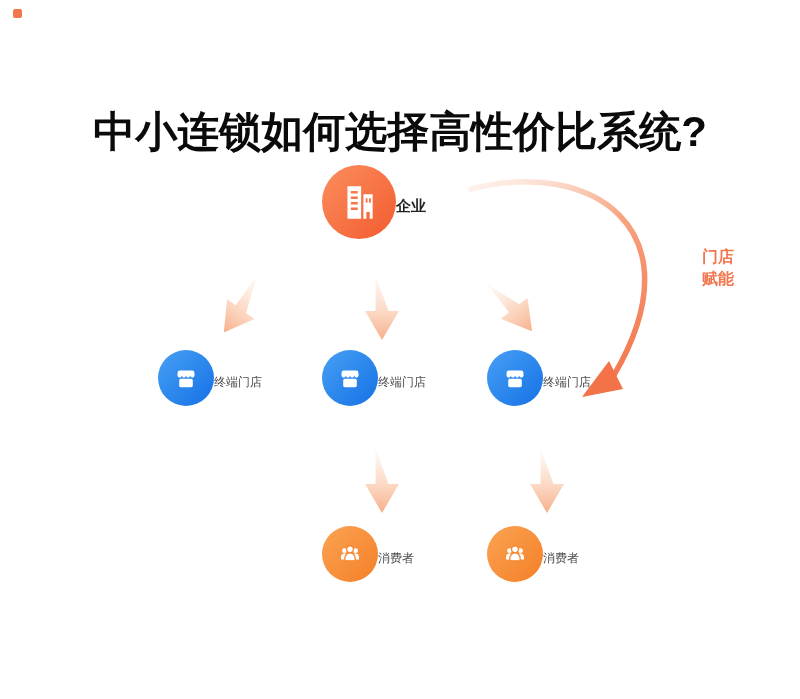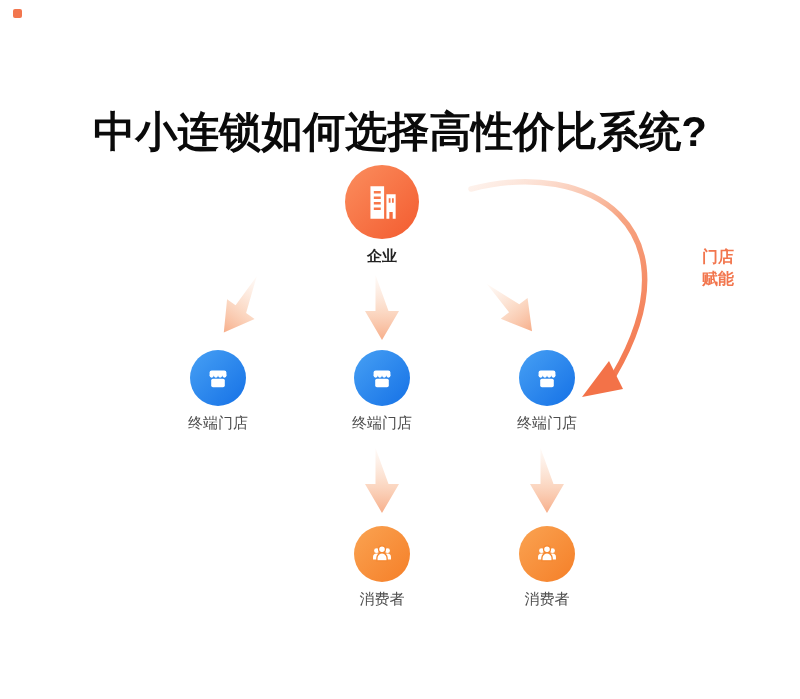--- a/index.html
+++ b/index.html
@@ -9,36 +9,36 @@
   }
   .corner-dot{
     position:absolute;left:13px;top:9px;width:9px;height:9px;border-radius:2px;
     background:var(--accent-coral,#f35a2e);
   }
   .page-title{
     position:absolute;left:0;top:76px;width:800px;text-align:center;
     font-size:42px;font-weight:700;color:var(--title-color,#0a0a0a);letter-spacing:0;
   }
   .arrow-layer{position:absolute;left:0;top:0;width:800px;height:699px;pointer-events:none;}
-  .node{position:absolute;width:120px;display:flex;flex-direction:column;align-items:center;}
+  .node{position:absolute;width:120px;display:flex;flex-direction:row;align-items:center;}
   .circle{border-radius:50%;display:flex;align-items:center;justify-content:center;}
   .circle svg{display:block;}
   .circle-enterprise{
     width:74px;height:74px;
     background:linear-gradient(135deg,var(--enterprise-from,#fb8e5e),var(--enterprise-to,#f35b2f));
   }
   .circle-store{
     width:56px;height:56px;
     background:linear-gradient(135deg,var(--store-from,#47a0f4),var(--store-to,#1571e6));
   }
   .circle-consumer{
     width:56px;height:56px;
     background:linear-gradient(135deg,var(--consumer-from,#faa352),var(--consumer-to,#f57f28));
   }
-  .node-label{margin-top:8px;font-size:15px;color:var(--label-color,#4d4d4d);white-space:nowrap;}
+  .node-label{margin-top:8px;font-size:12px;color:var(--label-color,#4d4d4d);white-space:nowrap;}
   .node-label.enterprise{font-size:15px;font-weight:600;color:#222222;}
   .annotation{
     position:absolute;left:702px;top:246px;line-height:22px;font-size:16px;font-weight:600;
     color:var(--accent-coral,#f2764e);text-align:left;white-space:nowrap;
   }
   .annotation span{display:block;}
 </style>
 </head>
 <body>
 

